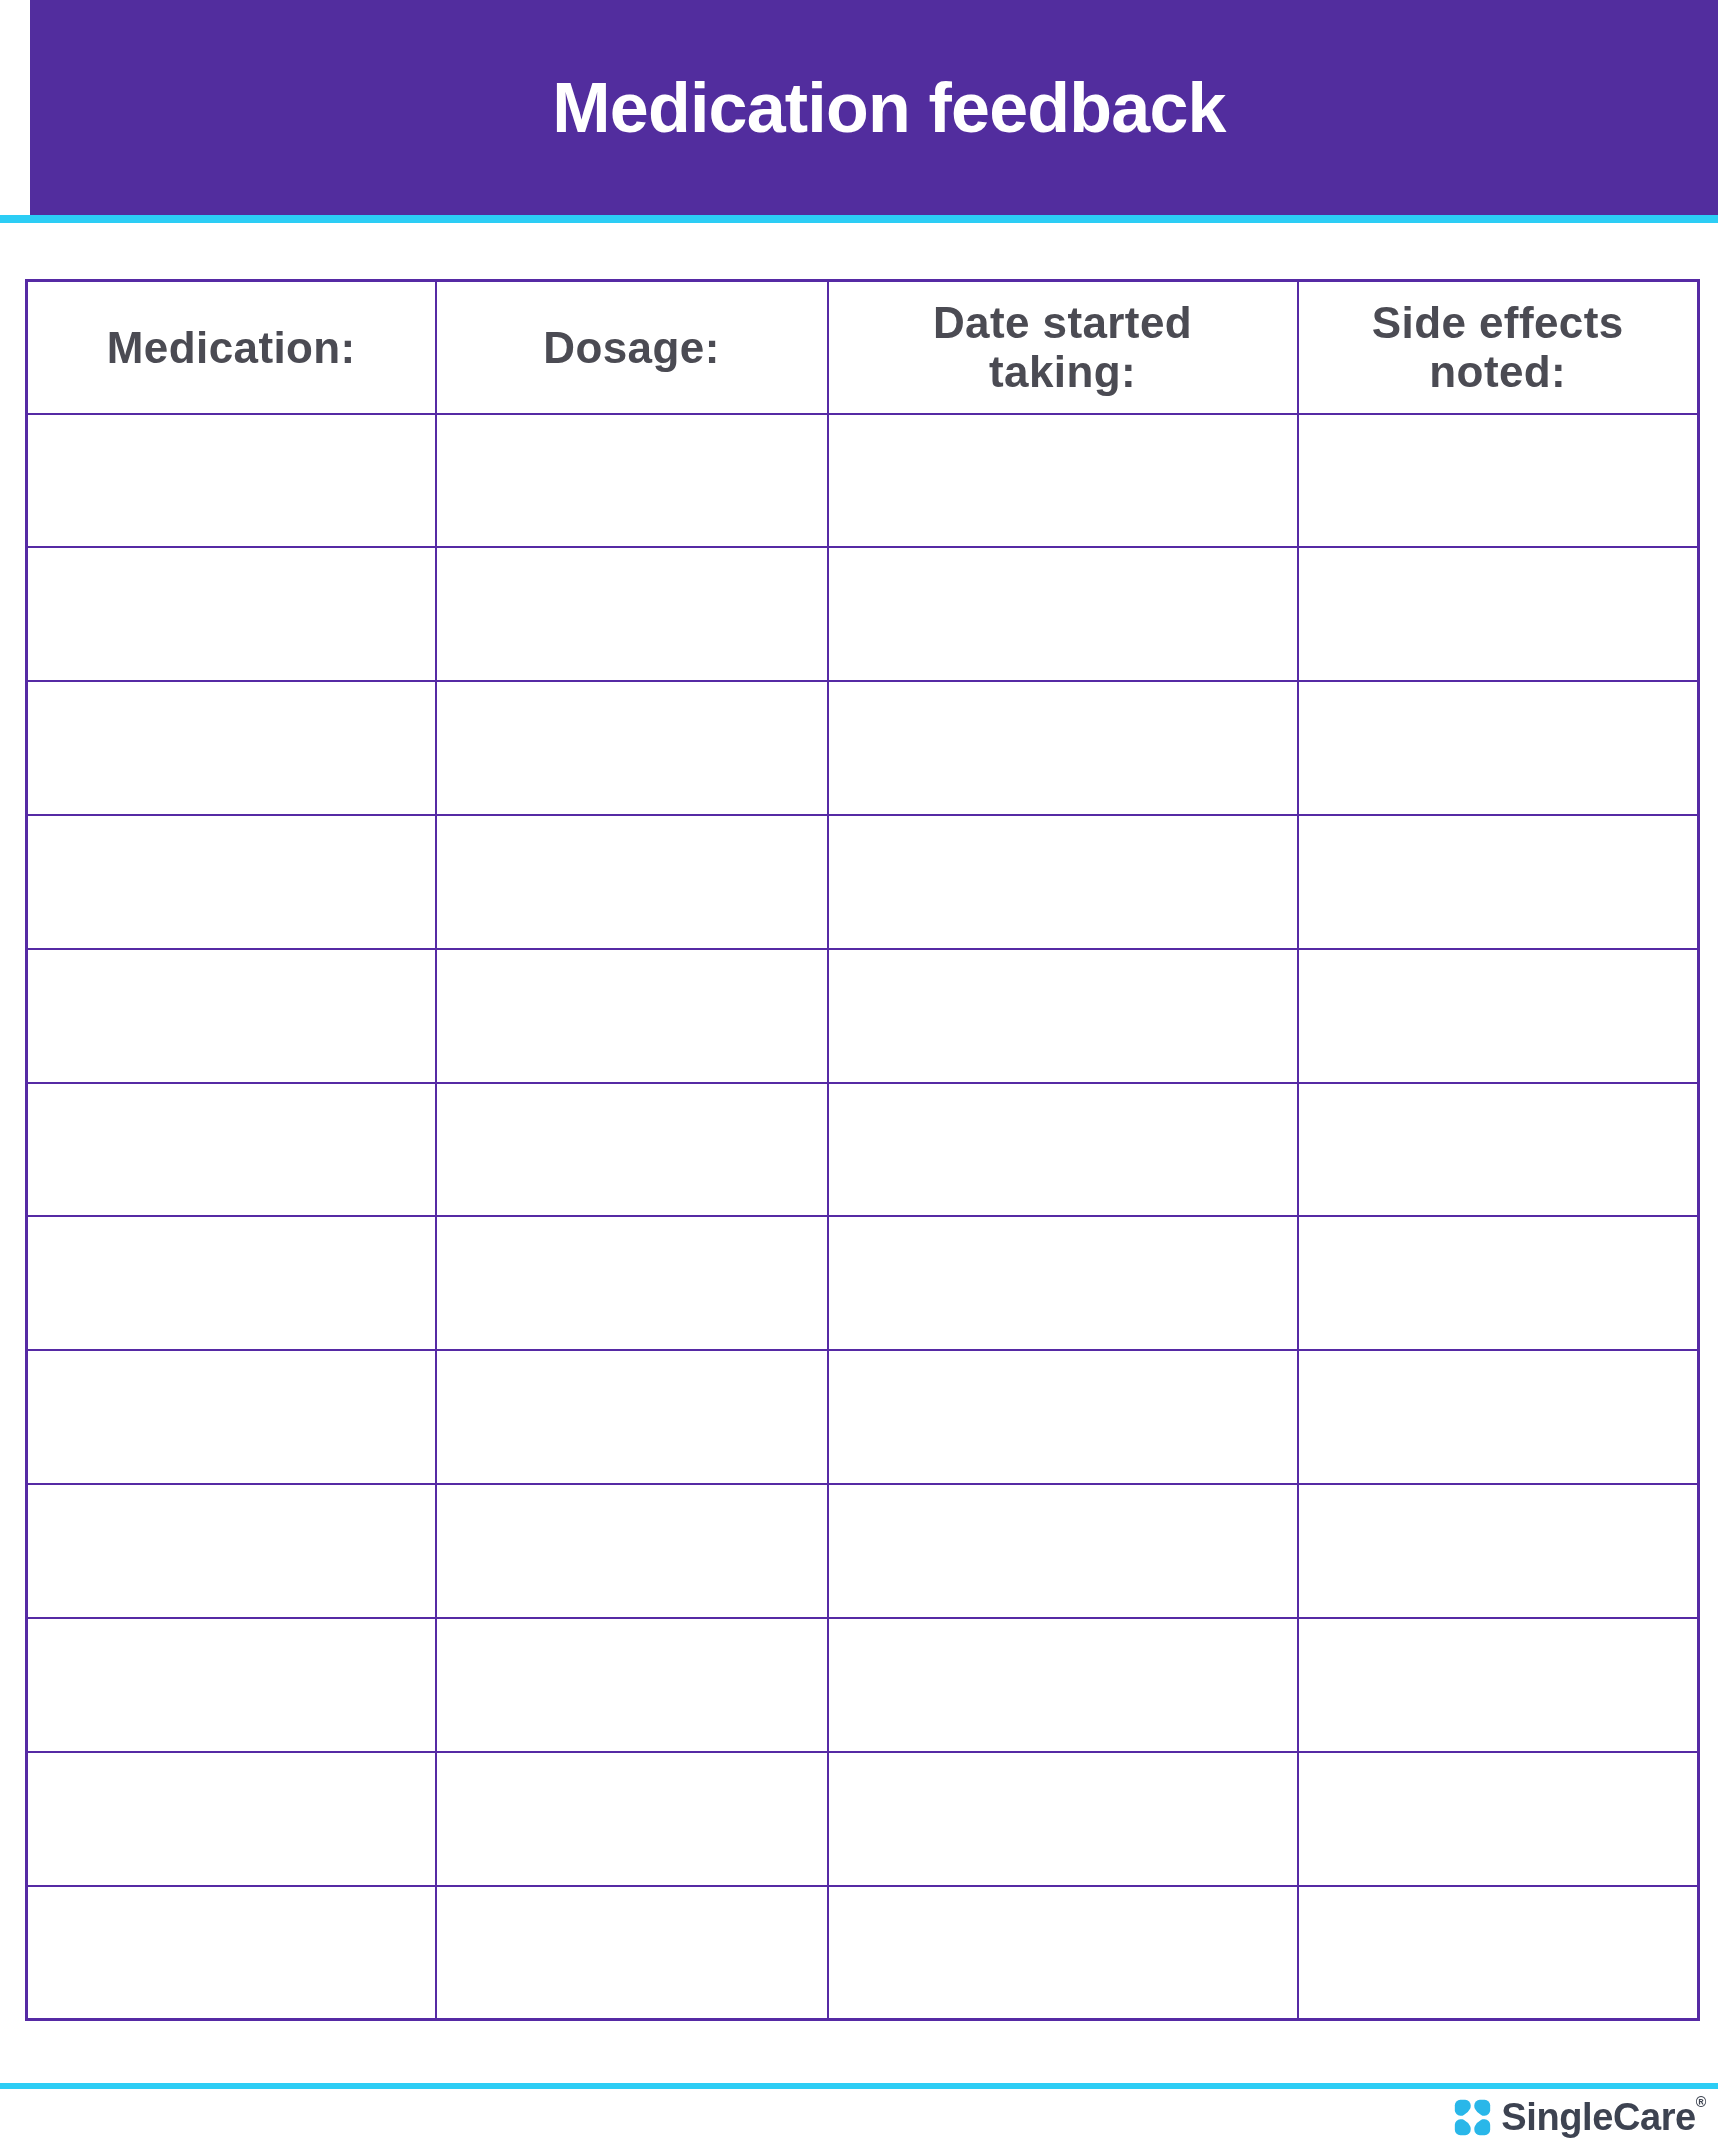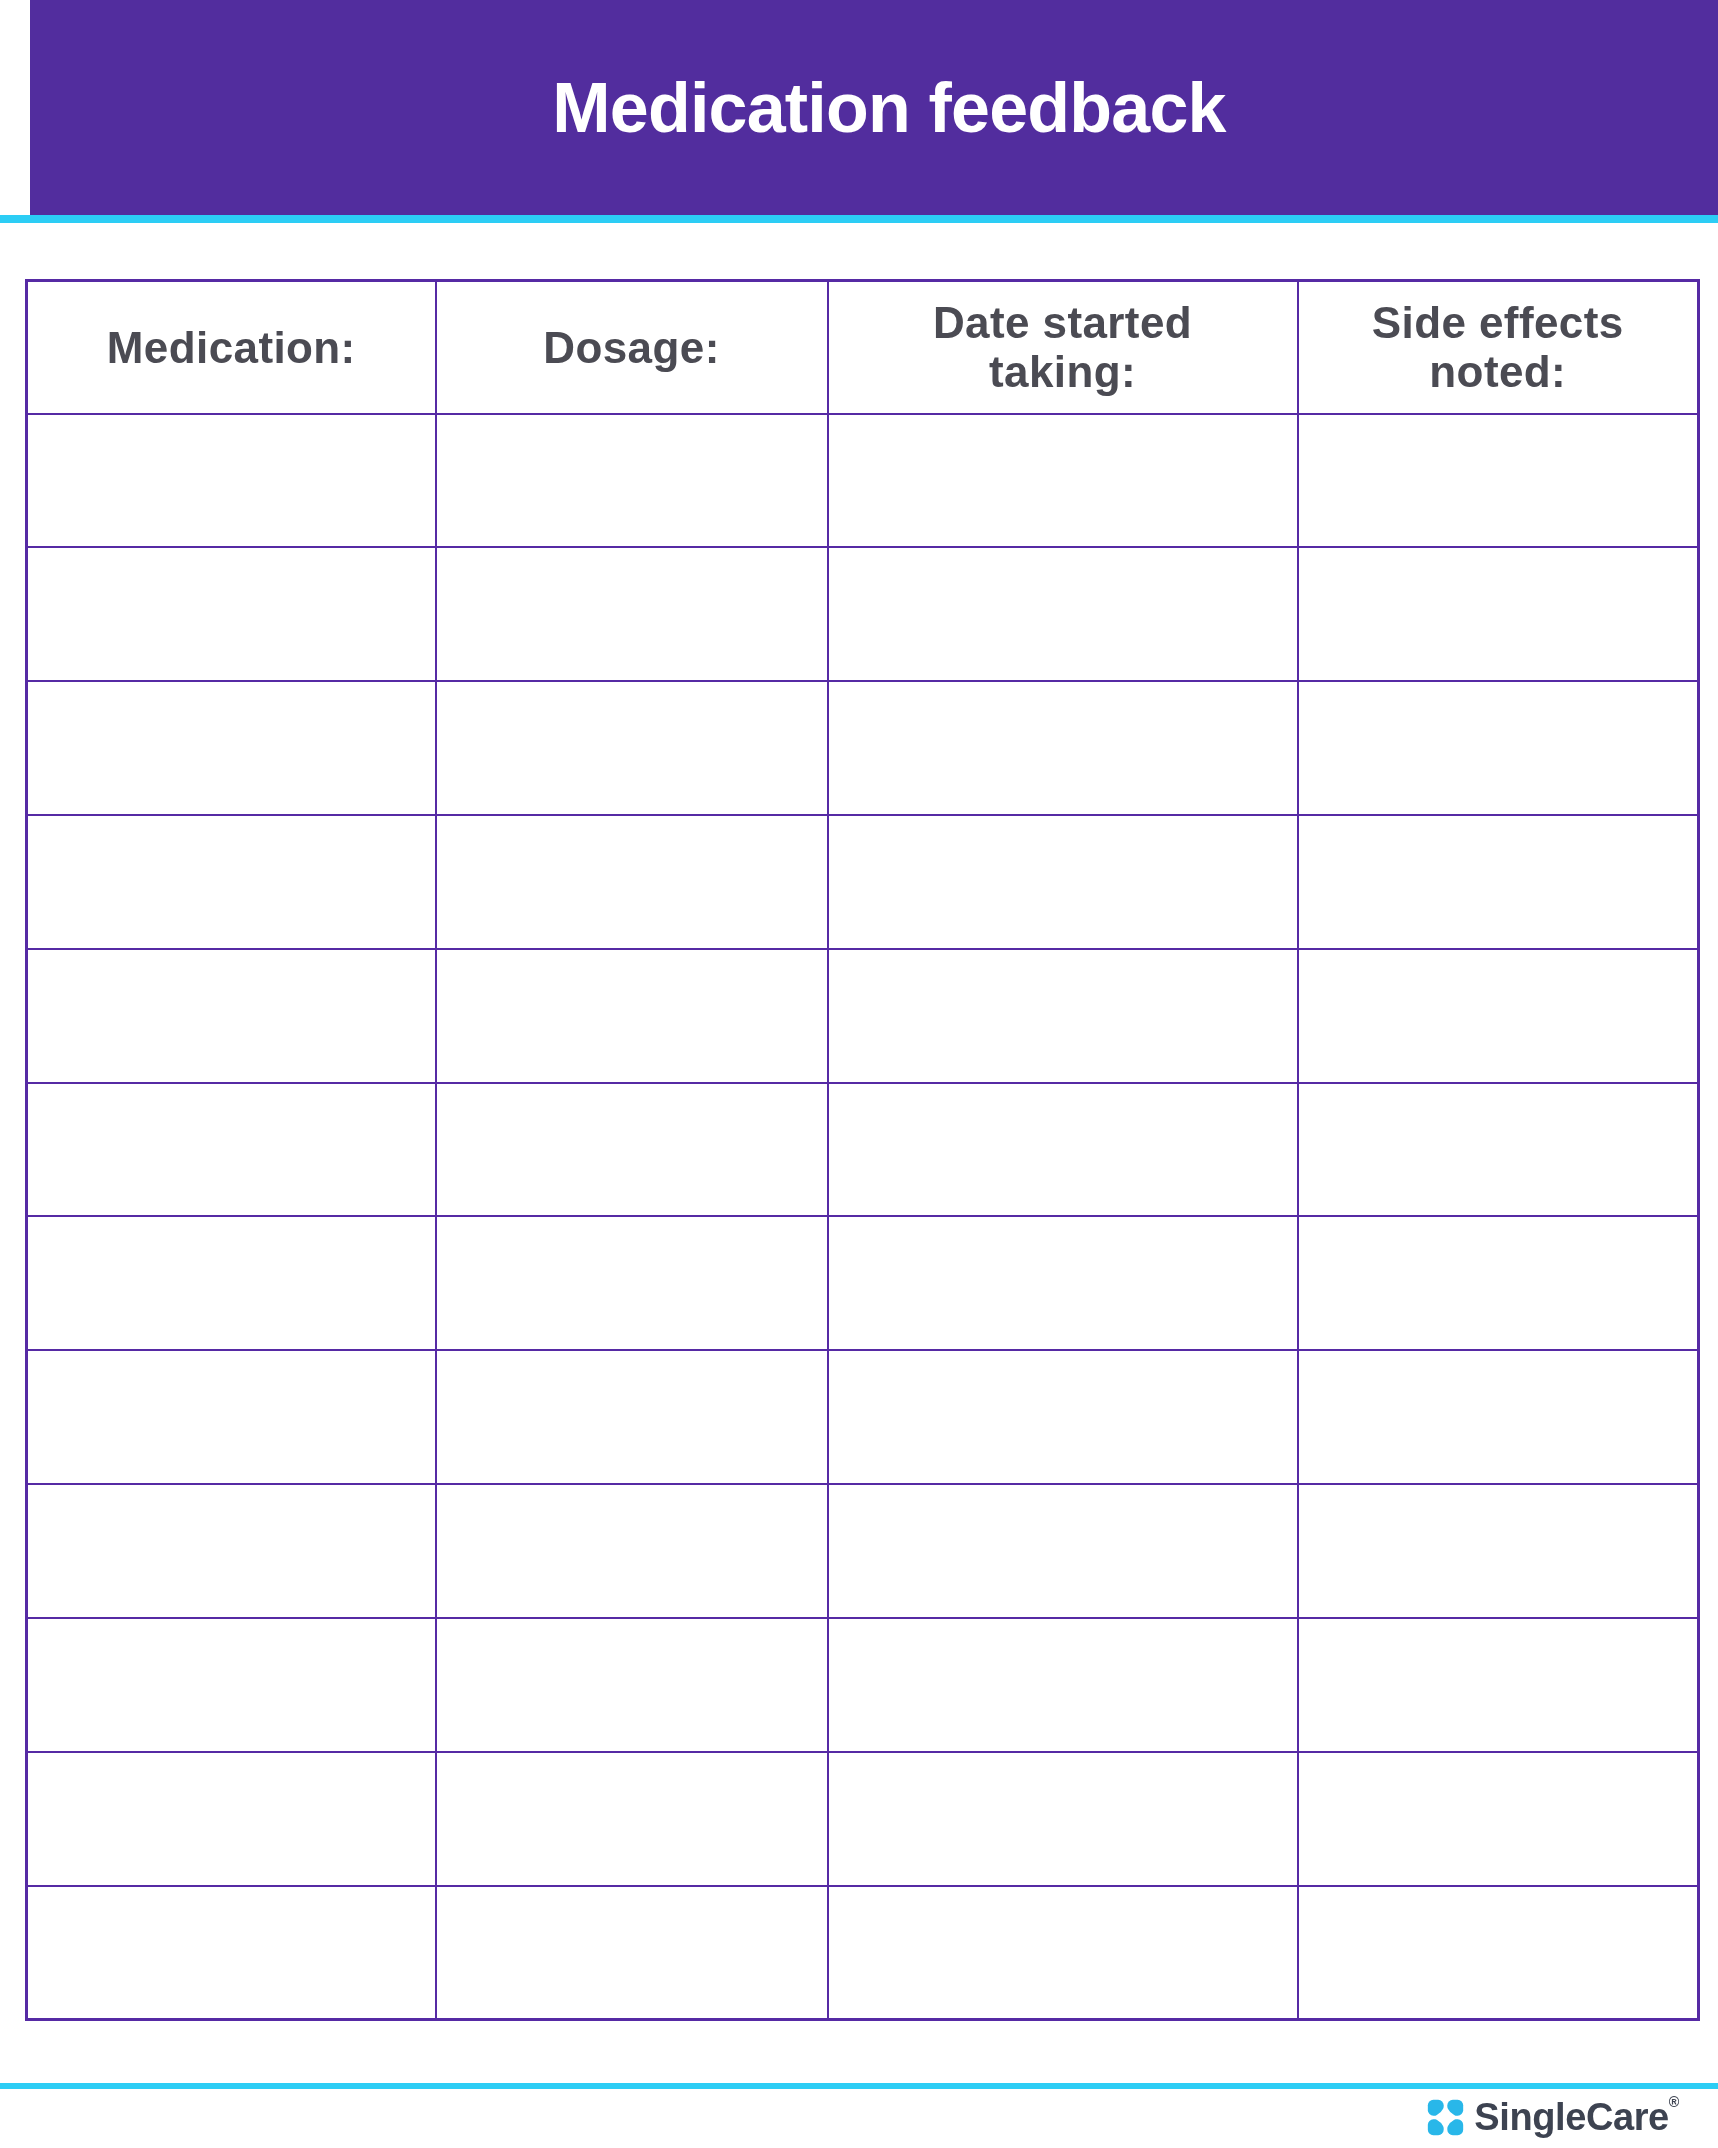--- a/index.html
+++ b/index.html
@@ -68,21 +68,21 @@
     white-space: pre-line;
     line-height: 1.12;
     letter-spacing: 0.4px;
   }
   table.med-table td { height: 133px; }
 
   
   .logo {
     position: absolute;
     top: 2096px;
-    right: 39px;
+    right: 12px;
     display: flex;
     align-items: center;
     gap: 9.2px;
   }
   .logo svg { width: 39px; height: 39px; display: block; }
   .logo-text {
     font-size: 38px;
     font-weight: 700;
     color: var(--logo-text-gray, #3d4351);
     letter-spacing: -0.4px;

